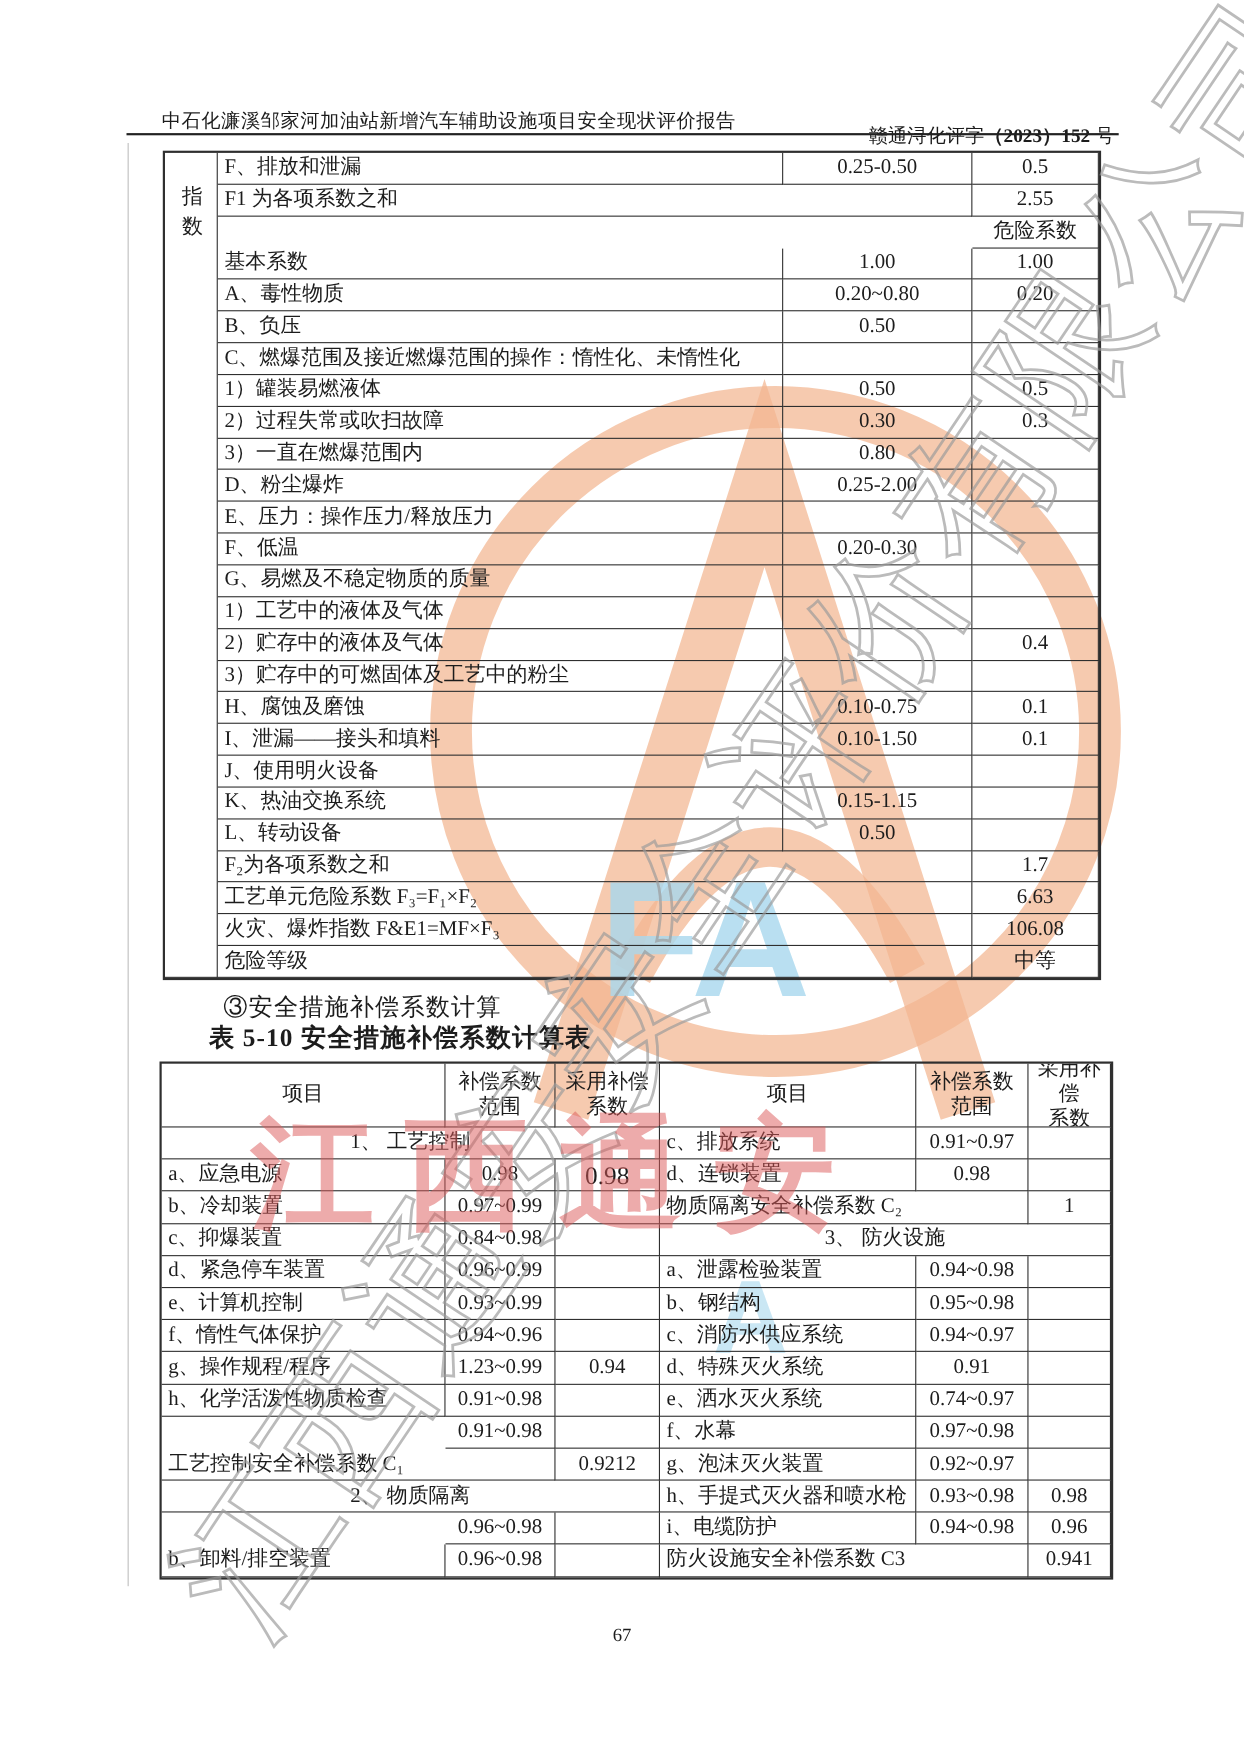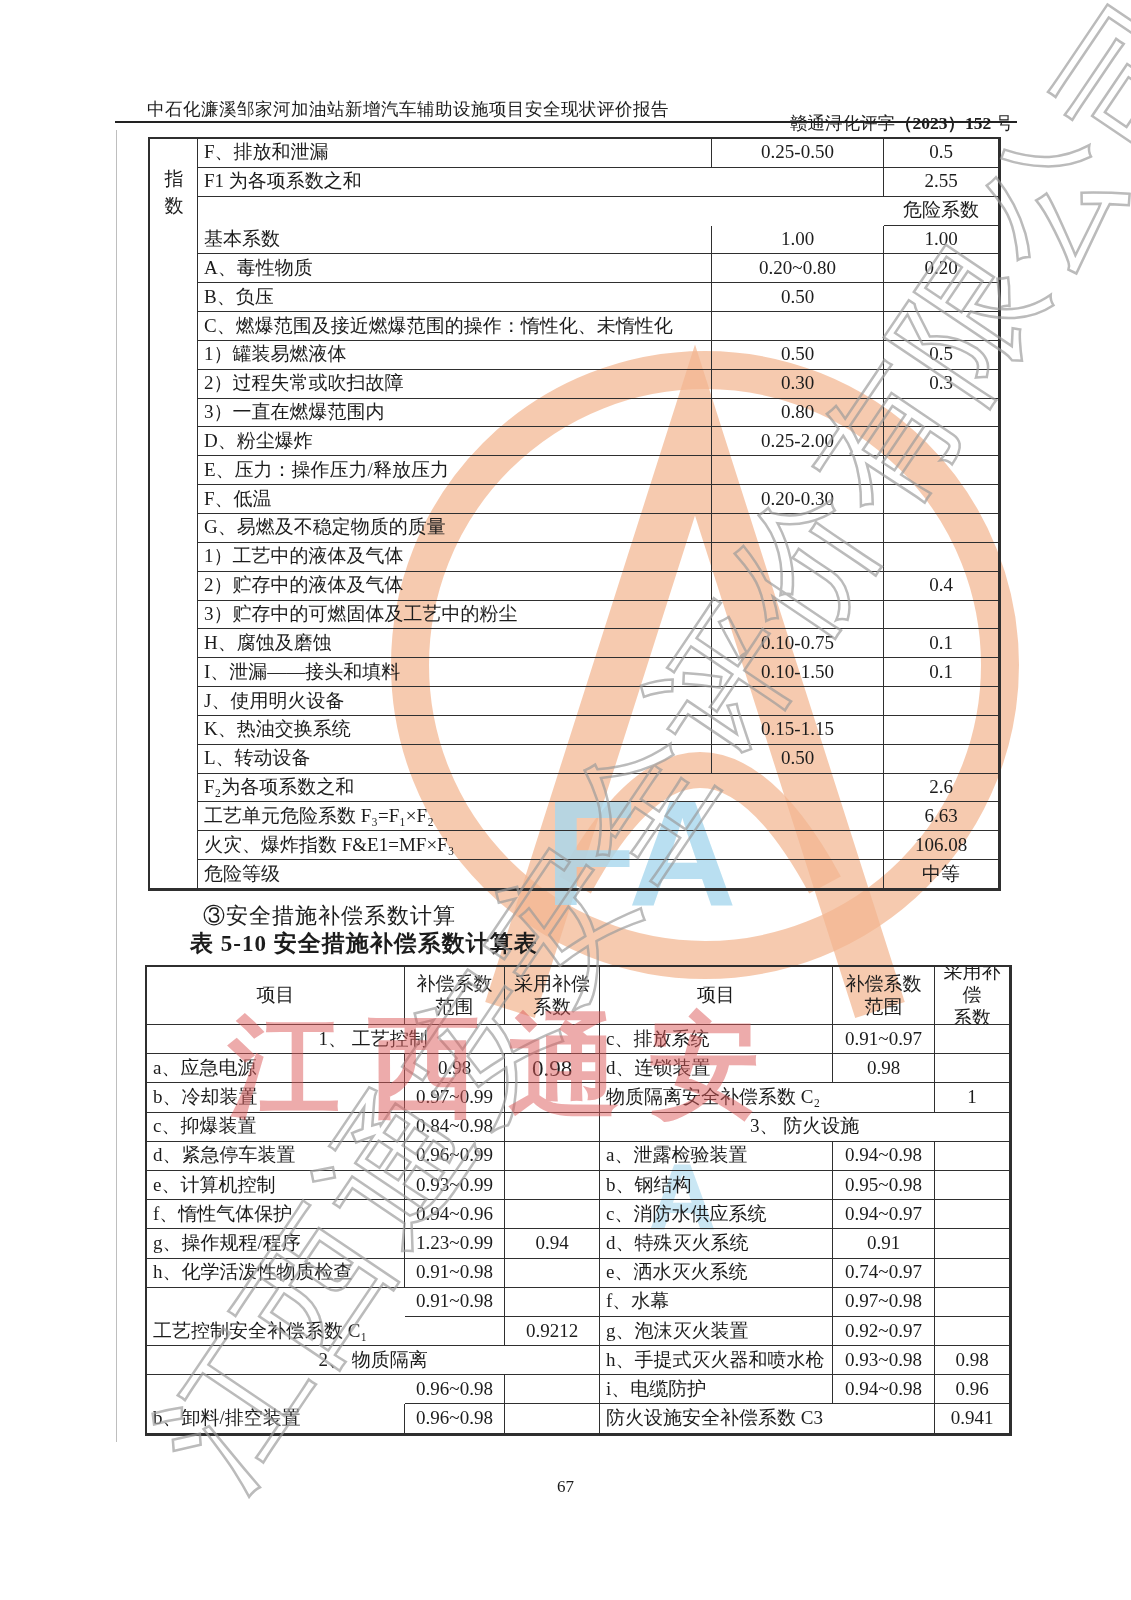--- a/index.html
+++ b/index.html
@@ -126,21 +126,21 @@
       <div class="c label" style="grid-column: 2;">J、使用明火设备</div>
       <div class="c val" style="grid-column: 3;"></div>
       <div class="c val" style="grid-column: 4;"></div>
       <div class="c label" style="grid-column: 2;">K、热油交换系统</div>
       <div class="c val" style="grid-column: 3;">0.15-1.15</div>
       <div class="c val" style="grid-column: 4;"></div>
       <div class="c label" style="grid-column: 2;">L、转动设备</div>
       <div class="c val" style="grid-column: 3;">0.50</div>
       <div class="c val" style="grid-column: 4;"></div>
       <div class="c label" style="grid-column: 2 / 4;">F₂为各项系数之和</div>
-      <div class="c val" style="grid-column: 4;">2.6</div>
+      <div class="c val" style="grid-column: 4;">1.7</div>
       <div class="c label" style="grid-column: 2 / 4;">工艺单元危险系数 F₃=F₁×F₂</div>
       <div class="c val" style="grid-column: 4;">6.63</div>
       <div class="c label" style="grid-column: 2 / 4;">火灾、爆炸指数 F&amp;E1=MF×F₃</div>
       <div class="c val" style="grid-column: 4;">106.08</div>
       <div class="c label" style="grid-column: 2 / 4;">危险等级</div>
       <div class="c val" style="grid-column: 4;">中等</div>
     </div>
 
   <div id="sec-heading" class="abs">③安全措施补偿系数计算</div>
   <div id="t2-title" class="abs">表 5-10 安全措施补偿系数计算表</div>

